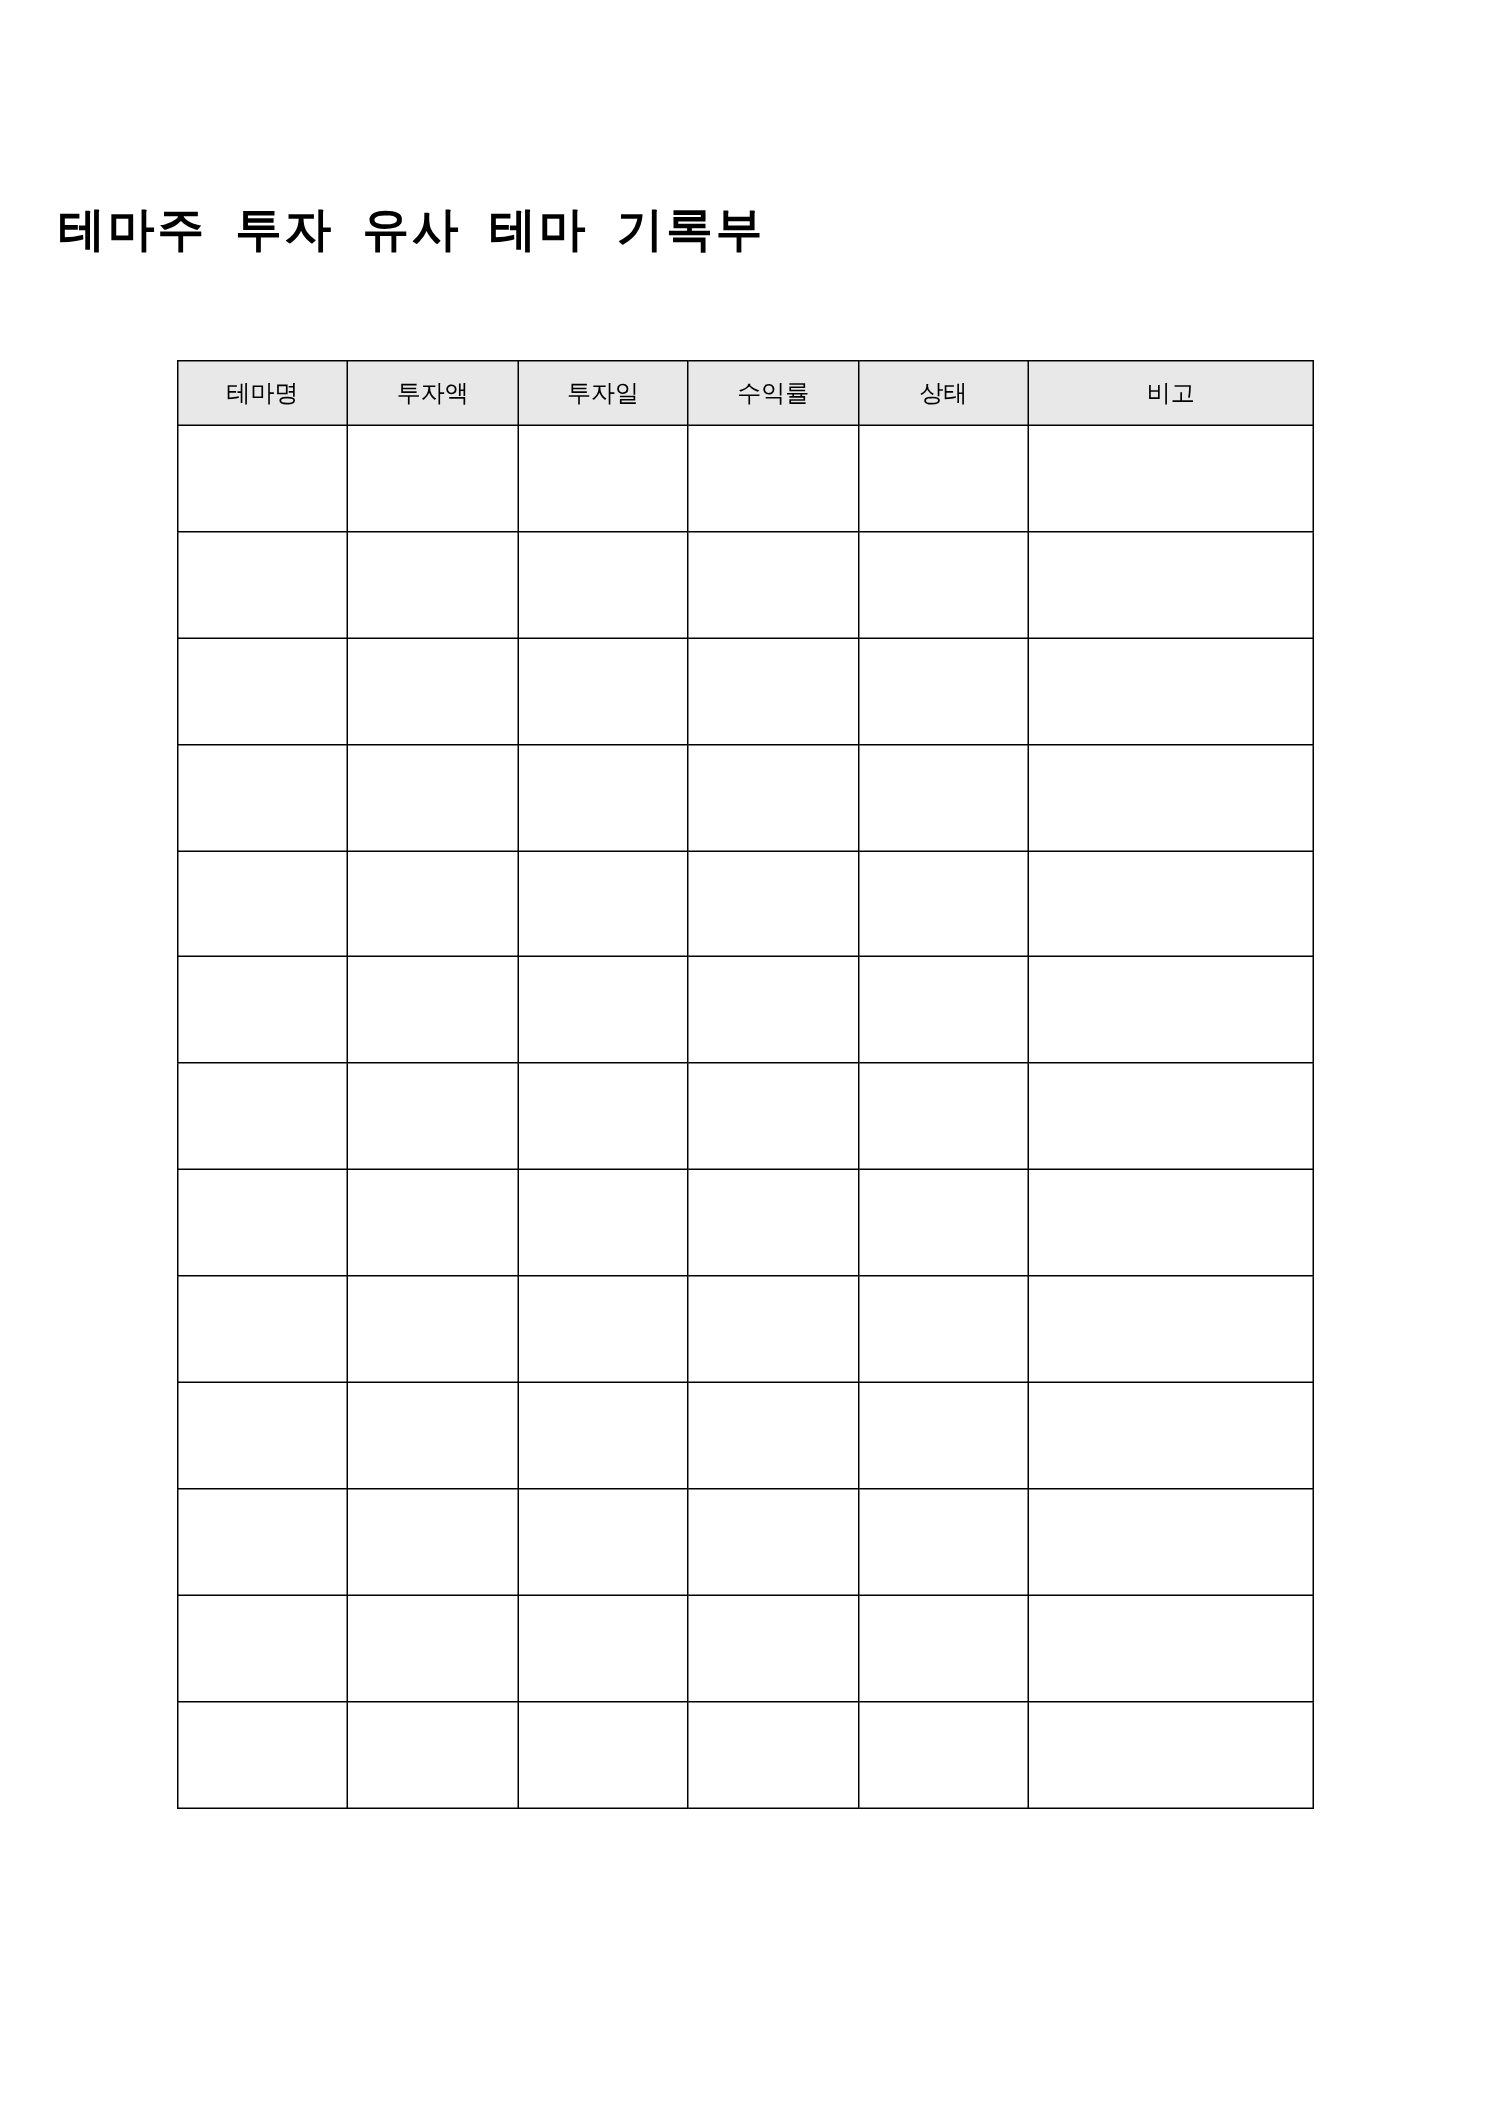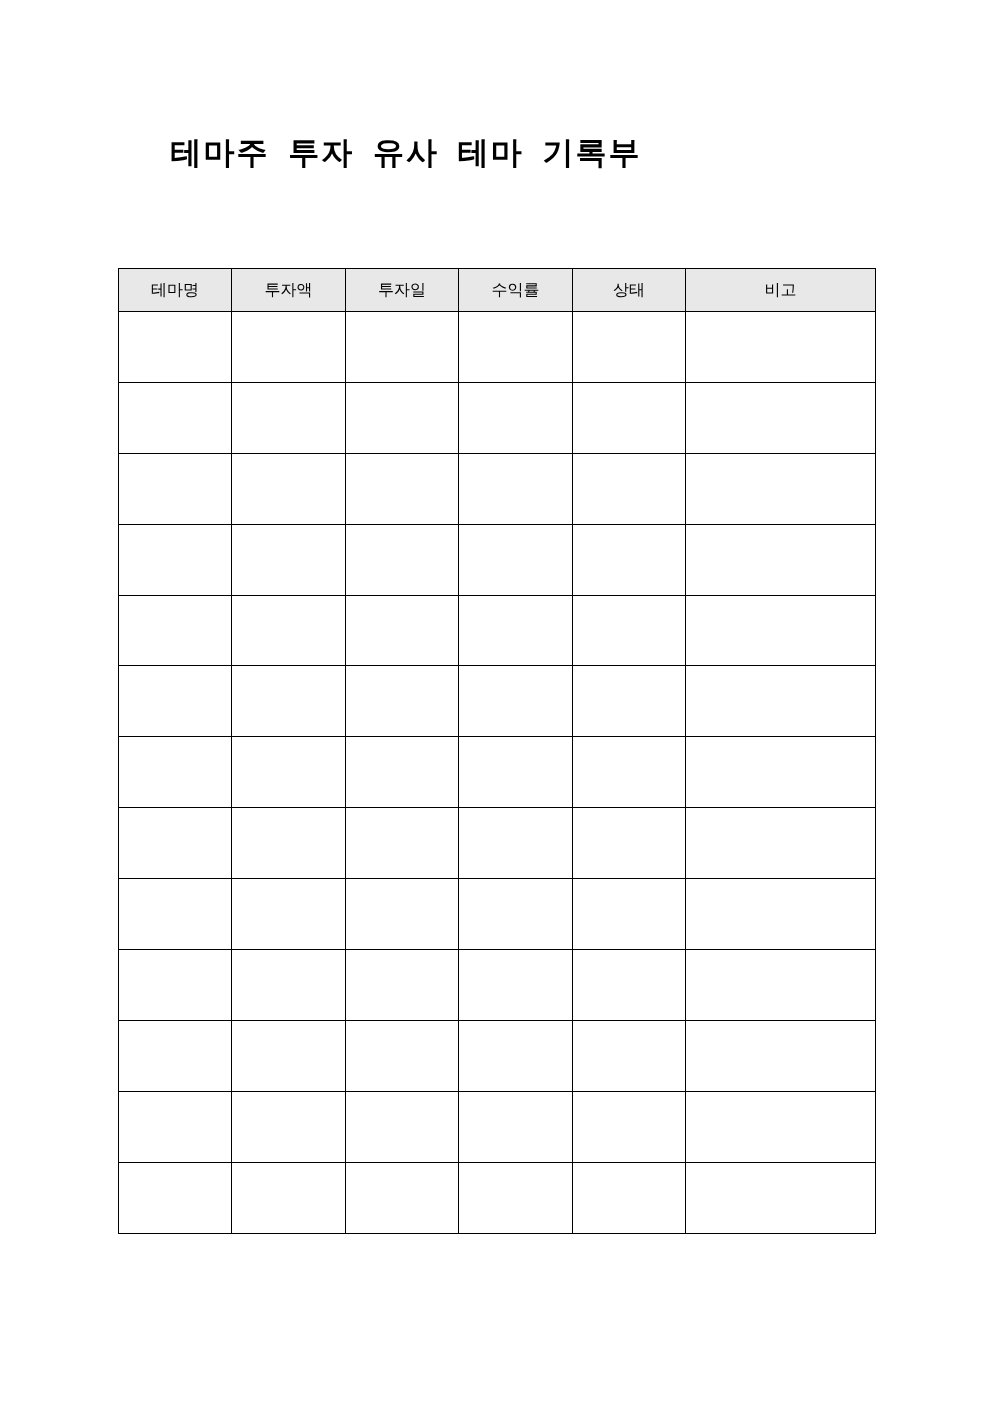--- a/index.html
+++ b/index.html
@@ -1,20 +1,20 @@
 <!DOCTYPE html>
 <html><head>
   <meta charset="utf-8">
   <style>
     html, body { margin: 0; padding: 0; background: #ffffff; }
     body { width: 992px; height: 1403px; position: relative; overflow: hidden;
            font-family: "DejaVu Sans", "Liberation Sans", sans-serif; color: #000; }
-    .title { position: absolute; left: 0; width: 812px; top: 132px; text-align: center;
-             font-size: 31px; font-weight: bold; letter-spacing: 2px; word-spacing: 6px; }
-    table.record { position: absolute; left: 118px; top: 268px; border-collapse: collapse;
+    .title { position: absolute; left: 0; width: 812px; top: 132px; 
+             font-size: 31px; font-weight: bold; letter-spacing: 2px; word-spacing: 6px; padding-left: 39px; }
+    table.record { position: absolute; left: 118px; top: 240px; border-collapse: collapse;
                    table-layout: fixed; width: 757px; }
     table.record th, table.record td { border: 1.3px solid #000; padding: 0; }
     table.record th { background: #e8e8e8; height: 42px; font-weight: normal;
                       font-size: 16px; text-align: center; }
     table.record td { height: 69.9px; }
   </style>
 </head>
 <body>
 
 <div class="title">테마주 투자 유사 테마 기록부</div>

